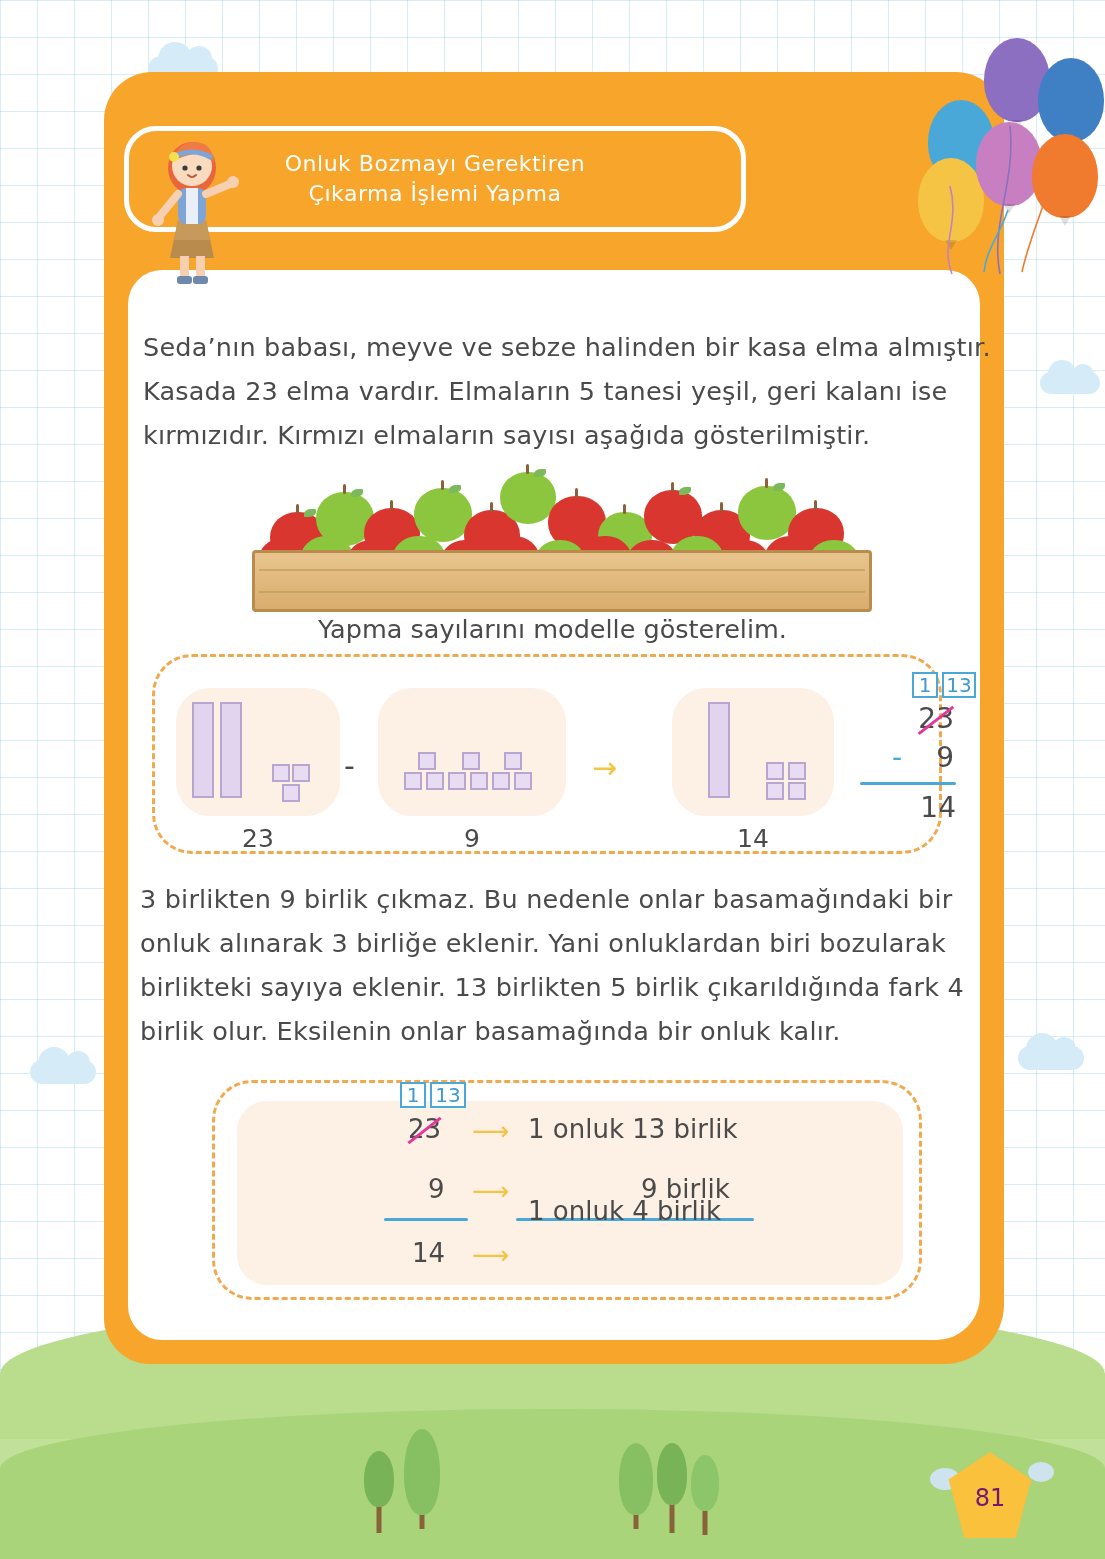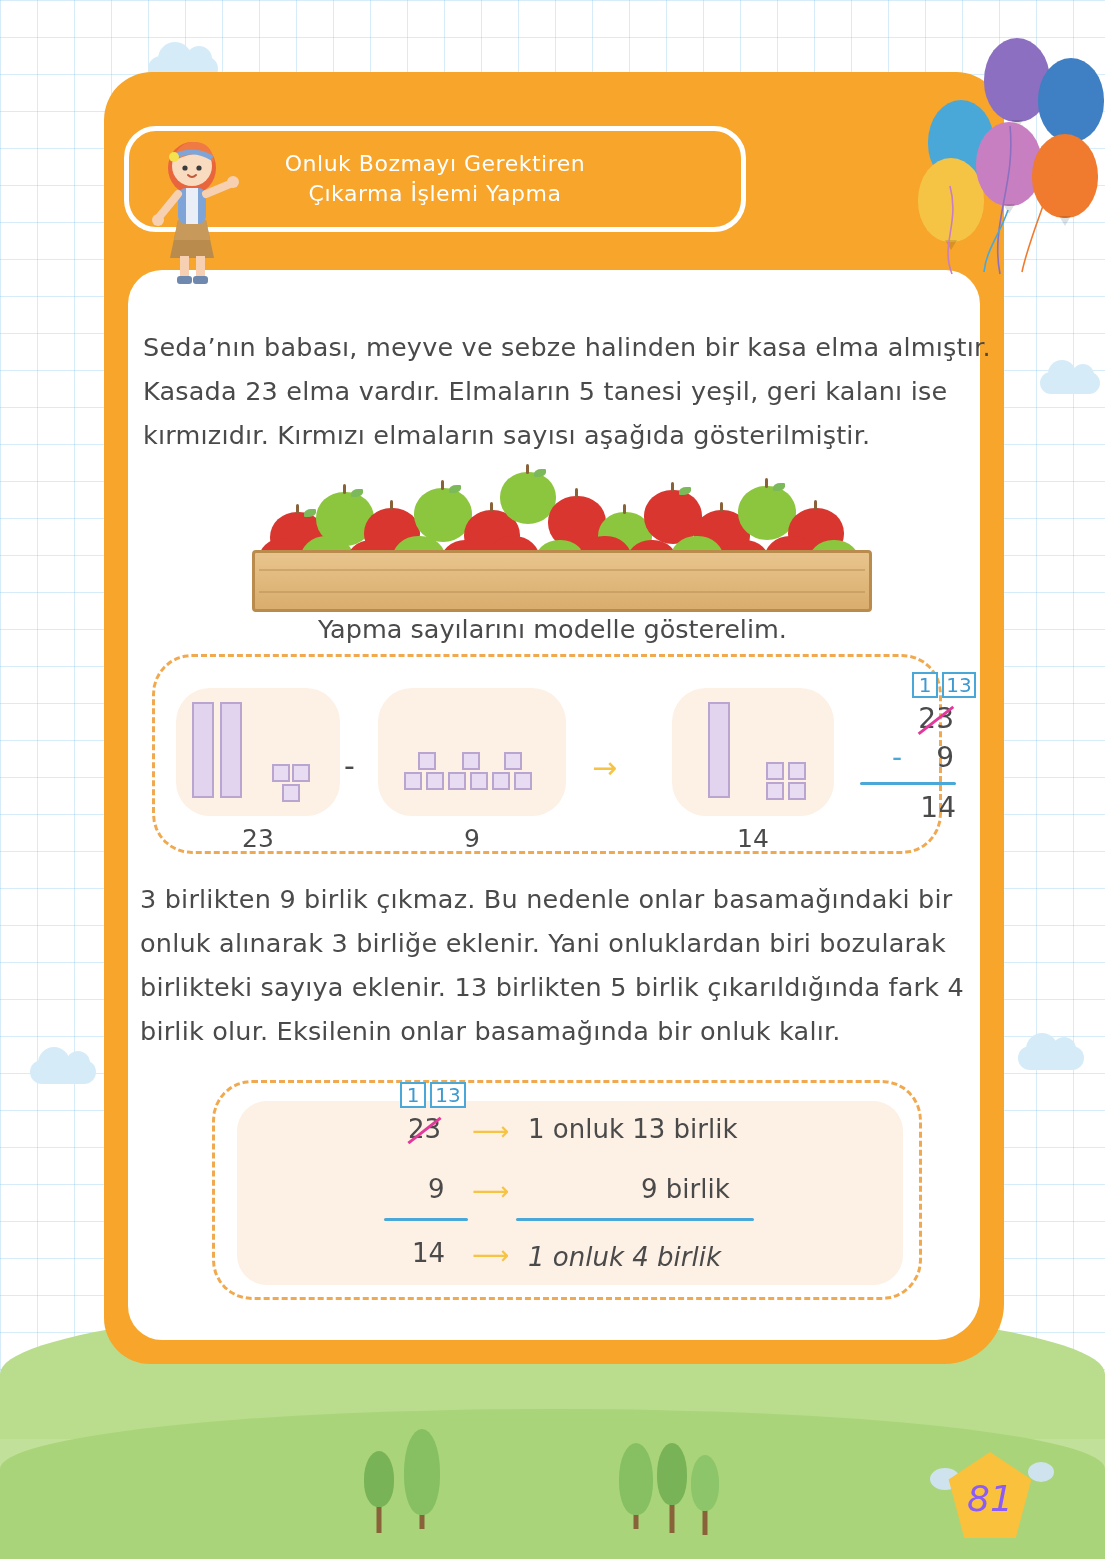--- a/index.html
+++ b/index.html
@@ -174,21 +174,21 @@
   .badge {
     position:absolute; left:944px; top:1452px; width:92px; height:86px;
   }
   .badge .star{
     position:absolute; inset:0; background:#f9c13c;
     clip-path: polygon(50% 0%, 95% 32%, 78% 100%, 22% 100%, 5% 32%);
     border-radius:12px;
   }
   .badge .num{
     position:absolute; inset:0; display:flex; align-items:center; justify-content:center;
-    color:#8b5cf6; font-size:36px; padding-top:6px;font-style:italic;
+    color:#701a75; font-size:24px; padding-top:6px;
   }
   .splash{ position:absolute; background:#cfe3ef; border-radius:50%; }
 </style>
 </head>
 <body>
 
 <div class="page-bg"></div>
 
 <div class="cloud c1"></div>
 <div class="cloud c2"></div>
@@ -419,20 +419,20 @@
 
 <div class="p2text" style="left:428px; top:1174px;">9</div>
 <div class="arrow-long" style="left:472px; top:1176px;">⟶</div>
 <div class="p2text" style="left:641px; top:1174px;">9 birlik</div>
 
 <div class="rule-blue" style="position:absolute; left:384px; top:1218px; width:84px;"></div>
 <div class="rule-blue" style="position:absolute; left:516px; top:1218px; width:238px;"></div>
 
 <div class="p2text" style="left:412px; top:1238px;">14</div>
 <div class="arrow-long" style="left:472px; top:1240px;">⟶</div>
-<div class="p2text" style="left:528px; top:1242px;font-style:italic;">1 onluk 4 birlik</div>
+<div class="p2text" style="left:528px; top:1196px;">1 onluk 4 birlik</div>
 
 <div class="splash" style="left:930px; top:1468px; width:30px; height:22px;"></div>
 <div class="splash" style="left:1028px; top:1462px; width:26px; height:20px;"></div>
 <div class="badge">
   <div class="star"></div>
   <div class="num">81</div>
 </div>
 
 </body></html>

